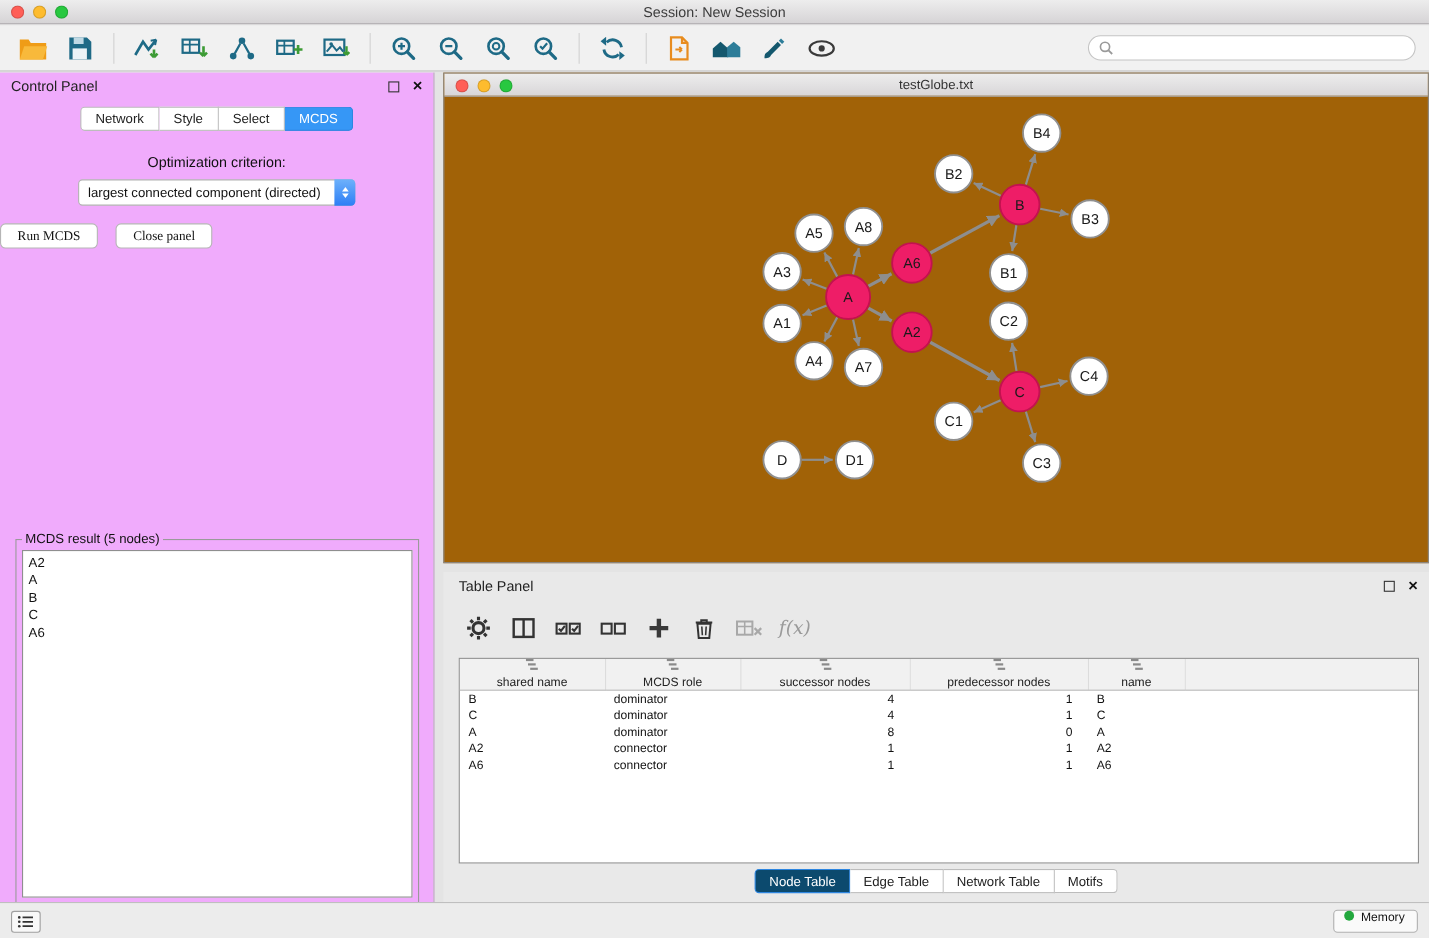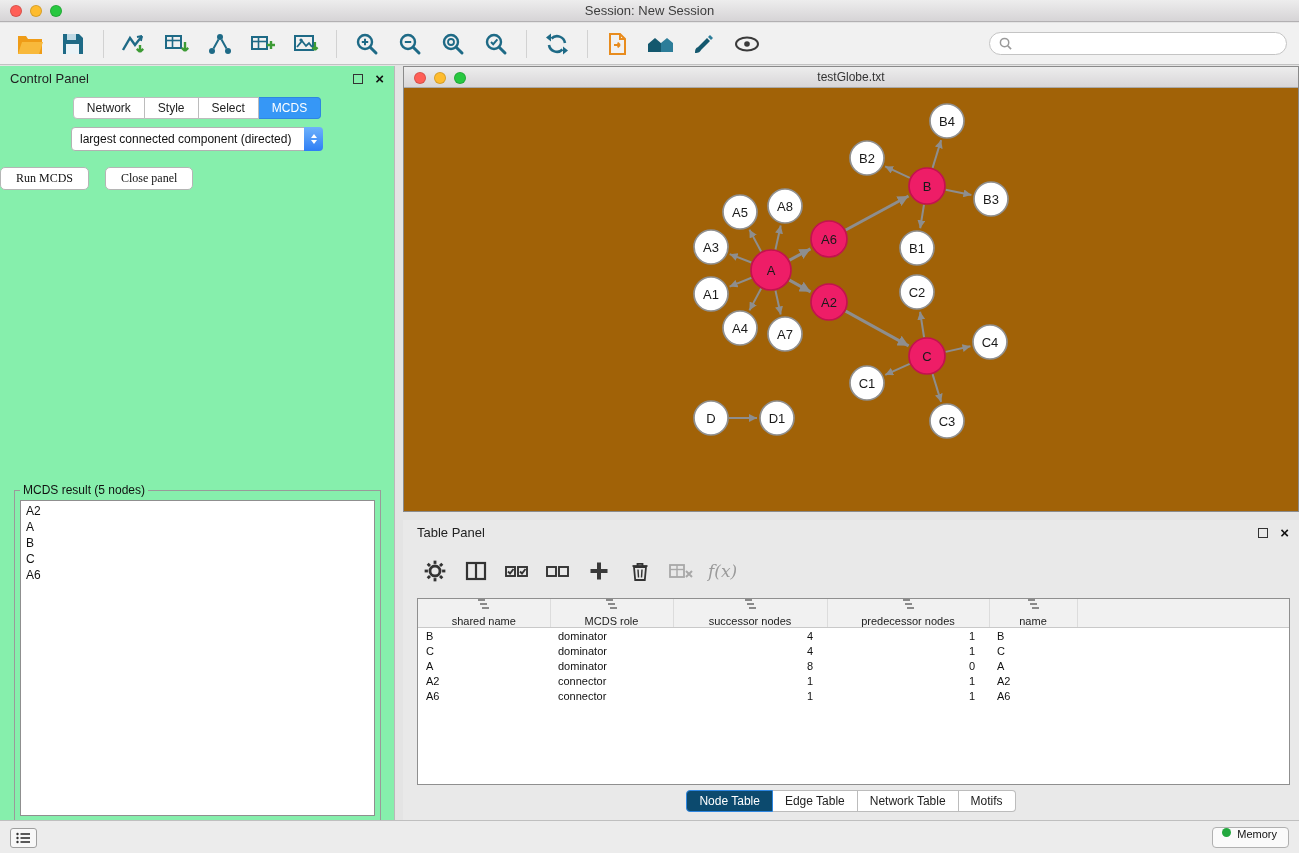--- a/index.html
+++ b/index.html
@@ -19,21 +19,21 @@
   .toolbar { position:absolute; top:23px; left:0; right:0; height:42px; background:#f1f1f1;
     border-bottom:1px solid #c2c2c2; display:flex; align-items:center; padding:0 12px; gap:7px; }
   .tbtn { width:36px; height:32px; display:flex; align-items:center; justify-content:center; border-radius:4px; }
   .tsep { width:1px; height:28px; background:#d2d2d2; margin:0 5px; }
   .searchbox { margin-left:auto; display:flex; align-items:center; width:298px; height:23px;
     background:#fff; border:1px solid #c4c4c4; border-radius:12px; padding:0 9px; gap:6px; }
   .searchbox input { border:none; outline:none; flex:1; font-size:12px; background:transparent; font-family:inherit; }
 
   
   .control-panel { position:absolute; left:0; top:66px; width:395px; height:754px;
-    background:#86efac; border-right:1px solid #b9b9b9; }
+    background:#f0abfc; border-right:1px solid #b9b9b9; }
   .panel-header { position:relative; height:26px; font-size:13px; line-height:26px; padding-left:10px; color:#222; }
   .win-icons { position:absolute; right:10px; top:7px; display:flex; gap:12px; align-items:center; }
   .float-icon { width:10px; height:10px; border:1.6px solid #333; background:transparent; }
   .close-icon { font-weight:bold; font-size:15px; color:#111; line-height:11px; }
   .cp-tabs { display:flex; justify-content:center; margin-top:5px; }
   .cp-tab { padding:3px 13px; font-size:12px; background:#fff; border:1px solid #bcbcbc; border-left:none; color:#222; cursor:default; }
   .cp-tab:first-child { border-left:1px solid #bcbcbc; border-radius:4px 0 0 4px; }
   .cp-tab:last-child { border-radius:0 4px 4px 0; }
   .cp-tab.active { background:#3697f6; border-color:#2e86e0; color:#fff; }
   .cp-opt-label { text-align:center; font-size:13px; margin-top:21px; color:#111; }
@@ -240,20 +240,21 @@
         <span class="float-icon"></span>
         <span class="close-icon">×</span>
       </span>
     </div>
     <div class="cp-tabs">
         <div class="cp-tab">Network</div>
         <div class="cp-tab">Style</div>
         <div class="cp-tab">Select</div>
         <div class="cp-tab active">MCDS</div>
       </div>
+    <div class="cp-opt-label">Optimization criterion:</div>
     <div class="cp-select">
       <span>largest connected component (directed)</span>
       <span class="stepper">
           <span class="tri-up"></span>
           <span class="tri-down"></span>
         </span>
     </div>
     <div class="cp-buttons">
       <button>Run MCDS</button>
       <button>Close panel</button>

